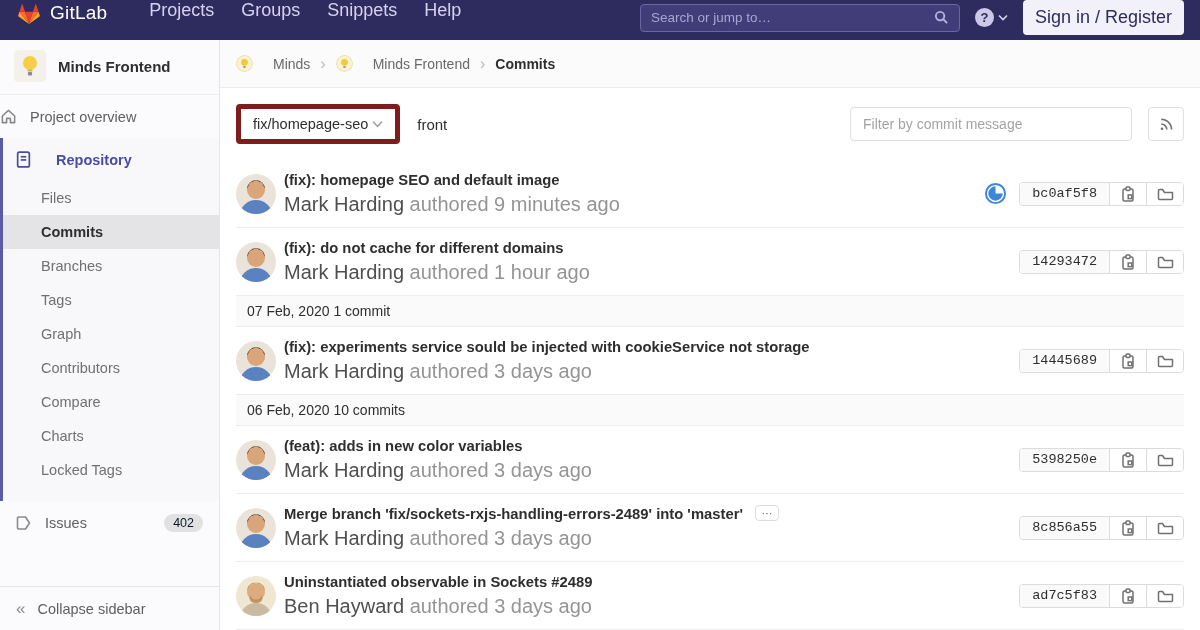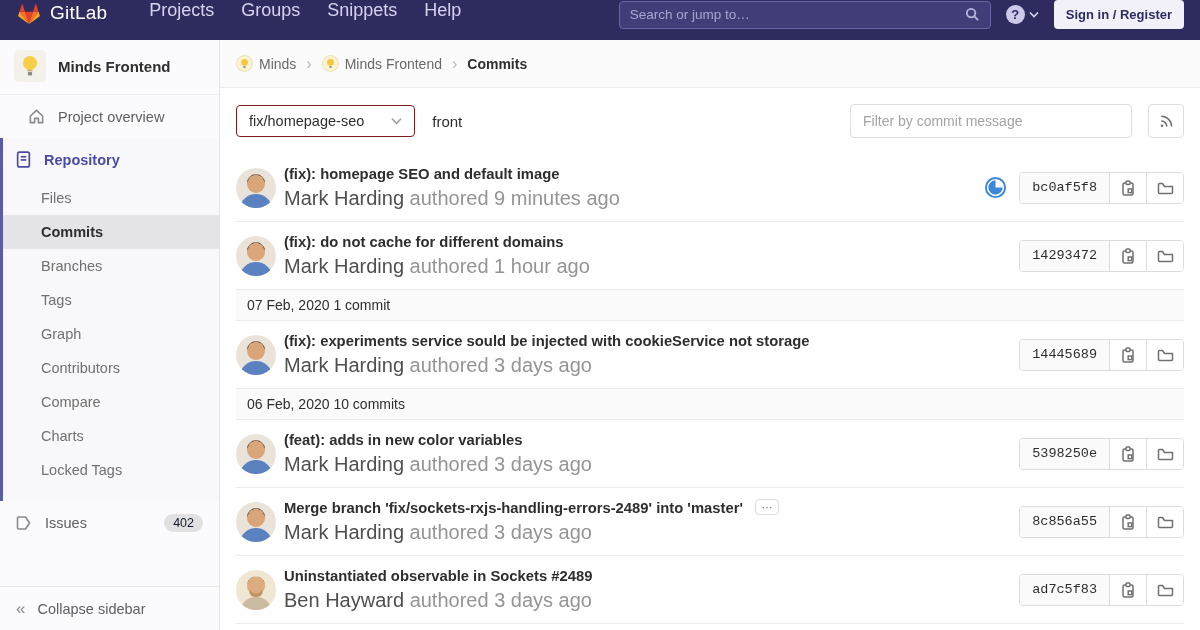--- a/index.html
+++ b/index.html
@@ -11,73 +11,73 @@
   body{font-family:"Liberation Sans",sans-serif;background:#fff;width:1200px;height:630px;overflow:hidden}
   .app{position:relative;width:1200px;height:630px;overflow:hidden}
 
   
   .navbar{height:40px;background:var(--navbar-bg);display:flex;align-items:flex-start;padding:0 16px}
   .logo{display:flex;align-items:center;gap:8px}
   .logo-word{color:#fff;font-size:19px;letter-spacing:.2px}
   .nav-menu{display:flex;gap:27px;margin-left:42px}
   .nav-link{color:var(--navbar-text);font-size:18px;cursor:pointer;text-decoration:none}
   .nav-right{margin-left:auto;display:flex;align-items:center;gap:15px}
-  .search-box{width:372px;height:28px;background:#413d78;border:1px solid #6a66a3;border-radius:4px;display:flex;align-items:center;padding:0 10px}
+  .search-box{width:320px;height:28px;background:#413d78;border:1px solid #6a66a3;border-radius:4px;display:flex;align-items:center;padding:0 10px}
   .search-box input{flex:1;background:transparent;border:none;outline:none;color:#dcd9f0;font-size:13.5px;font-family:"Liberation Sans",sans-serif}
   .search-box input::placeholder{color:#a9a5d2}
   .help-btn{display:flex;align-items:center;gap:4px;cursor:pointer}
   .help-circle{width:19px;height:19px;border-radius:50%;background:#cbc8e8;color:#2e2b5f;font-weight:700;font-size:13px;display:flex;align-items:center;justify-content:center}
-  .signin-btn{background:#f2f1fa;color:#2e2b5f;font-weight:700;font-size:13px;padding:7px 12px;border-radius:4px;border:none;cursor:pointer;font-family:"Liberation Sans",sans-serif}
+  .signin-btn{background:#f2f1fa;color:#2e2b5f;font-weight:400;font-size:18px;padding:7px 12px;border-radius:4px;border:none;cursor:pointer;font-family:"Liberation Sans",sans-serif}
 
   
   .sidebar{position:absolute;top:40px;left:0;width:220px;height:590px;background:#fbfafd;border-right:1px solid #e5e5e5}
   .ctx-header{display:flex;align-items:center;gap:12px;padding:10px 14px 12px;border-bottom:1px solid #eee}
   .proj-avatar{width:32px;height:32px;border-radius:4px;overflow:hidden;flex:none}
   .proj-name{font-size:15px;font-weight:700;color:#2e2e2e}
-  .side-item{display:flex;align-items:center;gap:13px;padding:13px 28px;color:#5f5f5f;font-size:14.5px;cursor:pointer}
+  .side-item{display:flex;align-items:center;gap:13px;padding:13px 0;color:#5f5f5f;font-size:14.5px;cursor:pointer}
   .repo-section{border-left:3px solid var(--accent-purple);background:#f8f8fa;padding-bottom:14px}
-  .repo-header{display:flex;align-items:center;gap:13px;padding:13px 16px 13px 13px;cursor:pointer}
+  .repo-header{display:flex;align-items:center;gap:25px;padding:13px 16px 13px 13px;cursor:pointer}
   .repo-header .lbl{color:var(--repo-active-text);font-weight:700;font-size:14.5px}
   .sub-item{padding:9px 16px 9px 38px;color:#707070;font-size:14.5px;cursor:pointer}
   .sub-item.active{background:#e4e4e6;color:#2e2e2e;font-weight:700}
   .issues-row{display:flex;align-items:center;gap:13px;padding:13px 16px;cursor:pointer}
   .issues-row .lbl{color:#5f5f5f;font-size:14.5px}
   .count-badge{margin-left:auto;background:#e1e1e1;color:#0f172a;font-size:12.5px;border-radius:10px;padding:2px 9px}
   .collapse-row{position:absolute;bottom:0;left:0;right:0;border-top:1px solid #e5e5e5;display:flex;align-items:center;gap:12px;padding:13px 16px;color:#5f5f5f;font-size:14.5px;cursor:pointer;background:#fbfafd}
   .collapse-icon{font-size:17px;color:#8a8a8a;line-height:1}
 
   
   .content{position:absolute;top:40px;left:220px;right:0;height:590px;background:#fff;overflow:hidden}
   .breadcrumb{height:48px;display:flex;align-items:center;padding:0 16px;border-bottom:1px solid #ececec;background:#fbfbfc}
-  .crumb{display:flex;align-items:center;gap:6px;color:#696969;font-size:14px;cursor:pointer}
+  .crumb{display:flex;align-items:center;gap:20px;color:#696969;font-size:14px;cursor:pointer}
   .crumb.current{color:#2e2e2e;font-weight:700;cursor:default}
   .crumb-avatar{width:17px;height:17px;border-radius:50%;overflow:hidden;flex:none}
   .sep{color:#b9b9b9;margin:0 10px;font-size:16px;line-height:1}
 
   .toolbar{display:flex;align-items:center;padding:16px}
-  .branch-btn{display:flex;align-items:center;gap:27px;border:1px solid #7f1d1d;border-radius:4px;background:#fff;padding:7px 12px;font-size:14.5px;color:#2e2e2e;cursor:pointer;font-family:"Liberation Sans",sans-serif}
+  .branch-btn{display:flex;align-items:center;gap:4px;border:5px solid #7f1d1d;border-radius:4px;background:#fff;padding:7px 12px;font-size:14.5px;color:#2e2e2e;cursor:pointer;font-family:"Liberation Sans",sans-serif}
   .ref-path{margin-left:17px;font-size:15px;color:#2e2e2e}
   .spacer{flex:1}
   .filter-input{width:282px;height:34px;border:1px solid #dfdfdf;border-radius:4px;padding:0 12px;font-size:14px;color:#2e2e2e;font-family:"Liberation Sans",sans-serif;outline:none}
   .filter-input::placeholder{color:#a3a3a3}
   .rss-btn{width:36px;height:34px;margin-left:16px;border:1px solid #dfdfdf;border-radius:4px;background:#fff;display:flex;align-items:center;justify-content:center;cursor:pointer}
 
   .commit-list{margin:0 16px}
   .date-row{background:#fafafa;border-bottom:1px solid #ececec;padding:7px 11px;font-size:14px;color:#2e2e2e}
   .commit-list > .date-row:first-child{border-top:1px solid #ececec}
   .commit-row{display:flex;align-items:center;padding:11px 0;border-bottom:1px solid #ececec}
   .avatar{width:40px;height:40px;border-radius:50%;overflow:hidden;flex:none;margin-right:8px;cursor:pointer}
   .commit-main{flex:1;min-width:0}
   .commit-title{font-weight:700;font-size:14.8px;color:#2e2e2e;cursor:pointer;display:inline}
   .toggle-btn{display:inline-block;vertical-align:2px;margin-left:8px;border:1px solid #ddd;border-radius:4px;background:#fff;color:#707070;font-size:11px;line-height:10px;padding:2px 5px;cursor:pointer;letter-spacing:1px}
   .commit-meta{margin-top:4px;font-size:20px;color:#949494}
   .author{color:#4f4f4f;cursor:pointer}
   .commit-controls{display:flex;align-items:center;gap:12px;margin-left:16px}
   .status-icon{width:23px;height:23px;cursor:pointer;flex:none}
-  .hash-group{display:flex;align-items:stretch;border:1px solid #dcdcdc;border-radius:4px;overflow:hidden;height:32px}
+  .hash-group{display:flex;align-items:stretch;border:1px solid #dcdcdc;border-radius:4px;overflow:hidden;height:24px}
   .hash-cell{background:#fafafa;padding:0 12px;display:flex;align-items:center;font-family:"Liberation Mono","DejaVu Sans Mono",monospace;font-size:13.5px;color:#2e2e2e}
   .icon-btn{width:37px;background:#fff;border:none;border-left:1px solid #dcdcdc;display:flex;align-items:center;justify-content:center;cursor:pointer}
   svg{display:block}
 </style>
 </head>
 <body>
 
 <div class="app">
 
   <header class="navbar">

